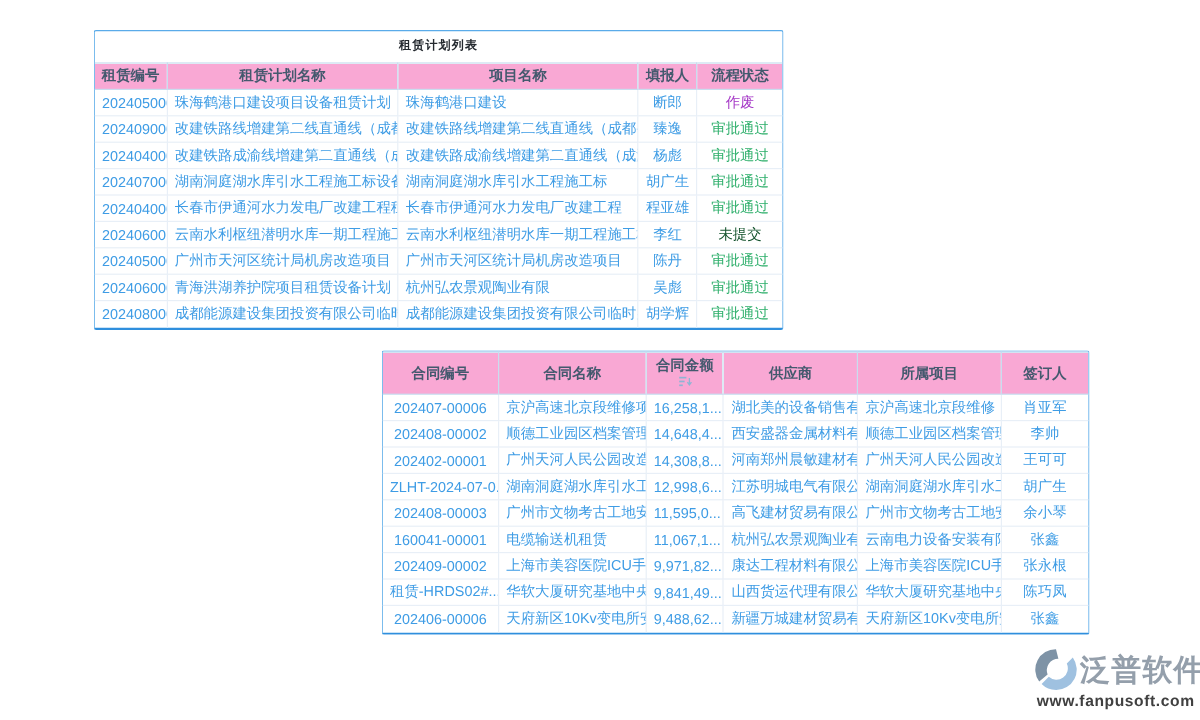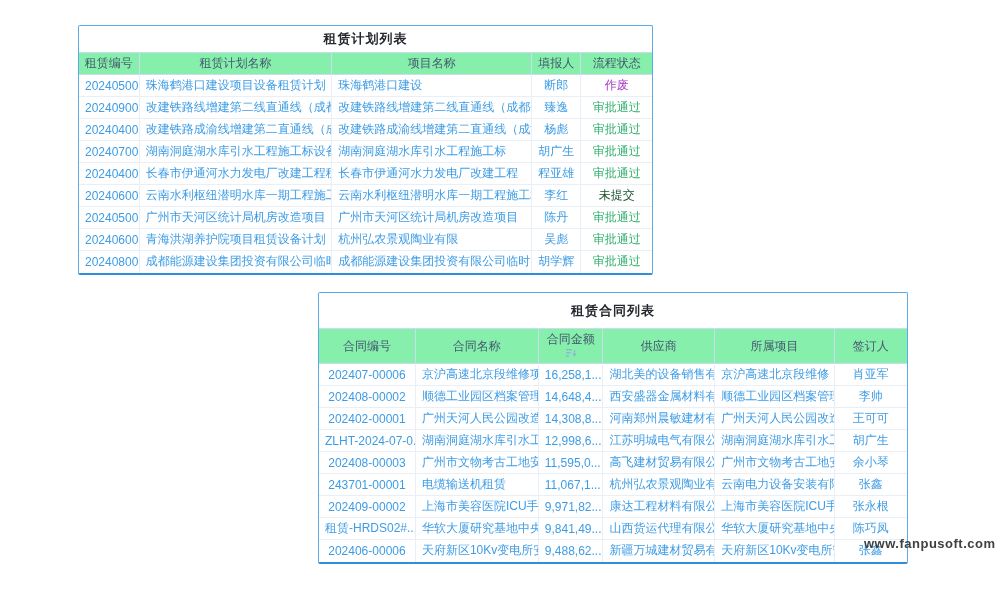--- a/index.html
+++ b/index.html
@@ -16,31 +16,31 @@
     border: 1px solid #5aabe9;
     border-bottom: 2px solid #2f8fdd;
     border-radius: 2px;
   }
   .plan-card { left: 78px; top: 25px; width: 575px; }
   .contract-card { left: 318px; top: 292px; width: 590px; z-index: 2; }
   .card-title {
     text-align: center;
     font-weight: bold;
     color: #24292f;
-    font-size: 13px;
+    font-size: 10px;
     letter-spacing: 1px;
   }
   .plan-card .card-title { height: 26px; line-height: 26px; }
   .contract-card .card-title { height: 35px; line-height: 35px; }
 
   table { border-collapse: collapse; width: 100%; table-layout: fixed; }
   th {
-    background: #86efac;
+    background: #f9a8d4;
     color: #44596e;
-    font-weight: normal;
+    font-weight: bold;
     font-size: 12px;
     text-align: center;
     border: 1px solid #c9ddef;
     border-left: none;
     padding: 0 3px;
     overflow: hidden;
     white-space: nowrap;
   }
   th:last-child { border-right: none; }
   .plan th { height: 22px; }
@@ -158,21 +158,20 @@
           <td>成都能源建设集团投资有限公司临时办公场所...</td>
           <td>成都能源建设集团投资有限公司临时办公场所装修改...</td>
           <td>胡学辉</td>
           <td style="color: rgb(46, 175, 107);">审批通过</td>
         </tr>
       </tbody>
     </table>
 </div>
 
 <div class="card contract-card">
-  <div class="card-title">租赁合同列表</div>
   <table class="contract">
       <colgroup>
         <col style="width: 16.4%;">
         <col style="width: 20.9%;">
         <col style="width: 11%;">
         <col style="width: 19%;">
         <col style="width: 20.3%;">
         <col style="width: 12.4%;">
       </colgroup>
       <thead>
@@ -228,21 +227,21 @@
         </tr>
         <tr>
           <td>202408-00003</td>
           <td>广州市文物考古工地安防系统...</td>
           <td>11,595,0...</td>
           <td>高飞建材贸易有限公司</td>
           <td>广州市文物考古工地安防系统...</td>
           <td>余小琴</td>
         </tr>
         <tr>
-          <td>243701-00001</td>
+          <td>160041-00001</td>
           <td>电缆输送机租赁</td>
           <td>11,067,1...</td>
           <td>杭州弘农景观陶业有限...</td>
           <td>云南电力设备安装有限公司201...</td>
           <td>张鑫</td>
         </tr>
         <tr>
           <td>202409-00002</td>
           <td>上海市美容医院ICU手术室净化...</td>
           <td>9,971,82...</td>
@@ -264,14 +263,24 @@
           <td>9,488,62...</td>
           <td>新疆万城建材贸易有限...</td>
           <td>天府新区10Kv变电所安装工程</td>
           <td>张鑫</td>
         </tr>
       </tbody>
     </table>
 </div>
 
 <div class="watermark">
+  <div class="wm-row">
+    <span class="wm-logo">
+      <svg width="40" height="40" viewBox="0 0 40 40">
+        <path d="M20 3 A17 17 0 0 0 6 30 L 13 24 A9.5 9.5 0 0 1 22 11 Z" fill="#7e93a6"></path>
+        <path d="M34 10 A17 17 0 0 1 20 37 A17 17 0 0 1 8 32 L14 26 A9.5 9.5 0 0 0 29 15 Z" fill="#9fc1e0"></path>
+        <circle cx="20" cy="20" r="5.5" fill="#ffffff"></circle>
+      </svg>
+    </span>
+    <span class="wm-brand">泛普软件</span>
+  </div>
   <div class="wm-url">www.fanpusoft.com</div>
 </div>
 
 </body></html>

